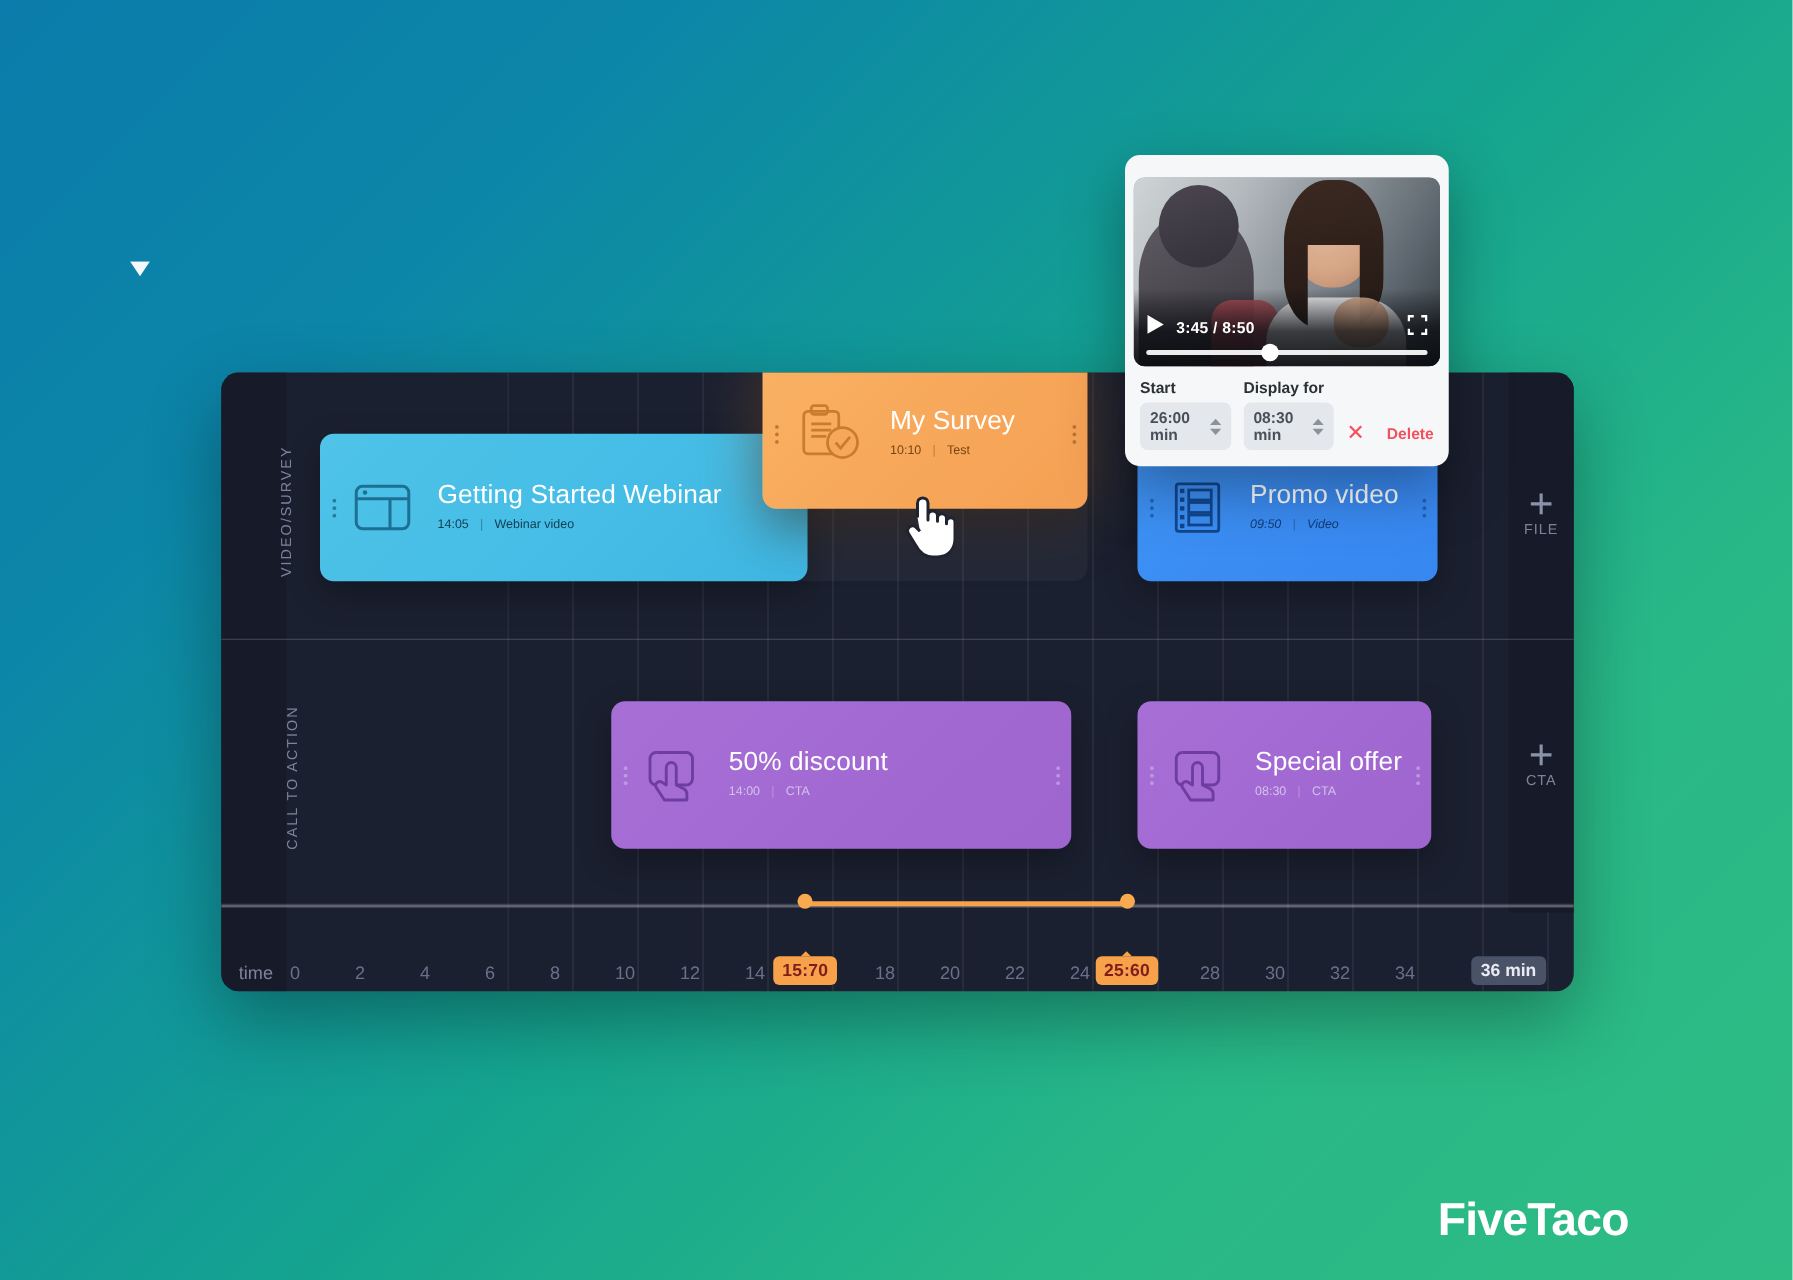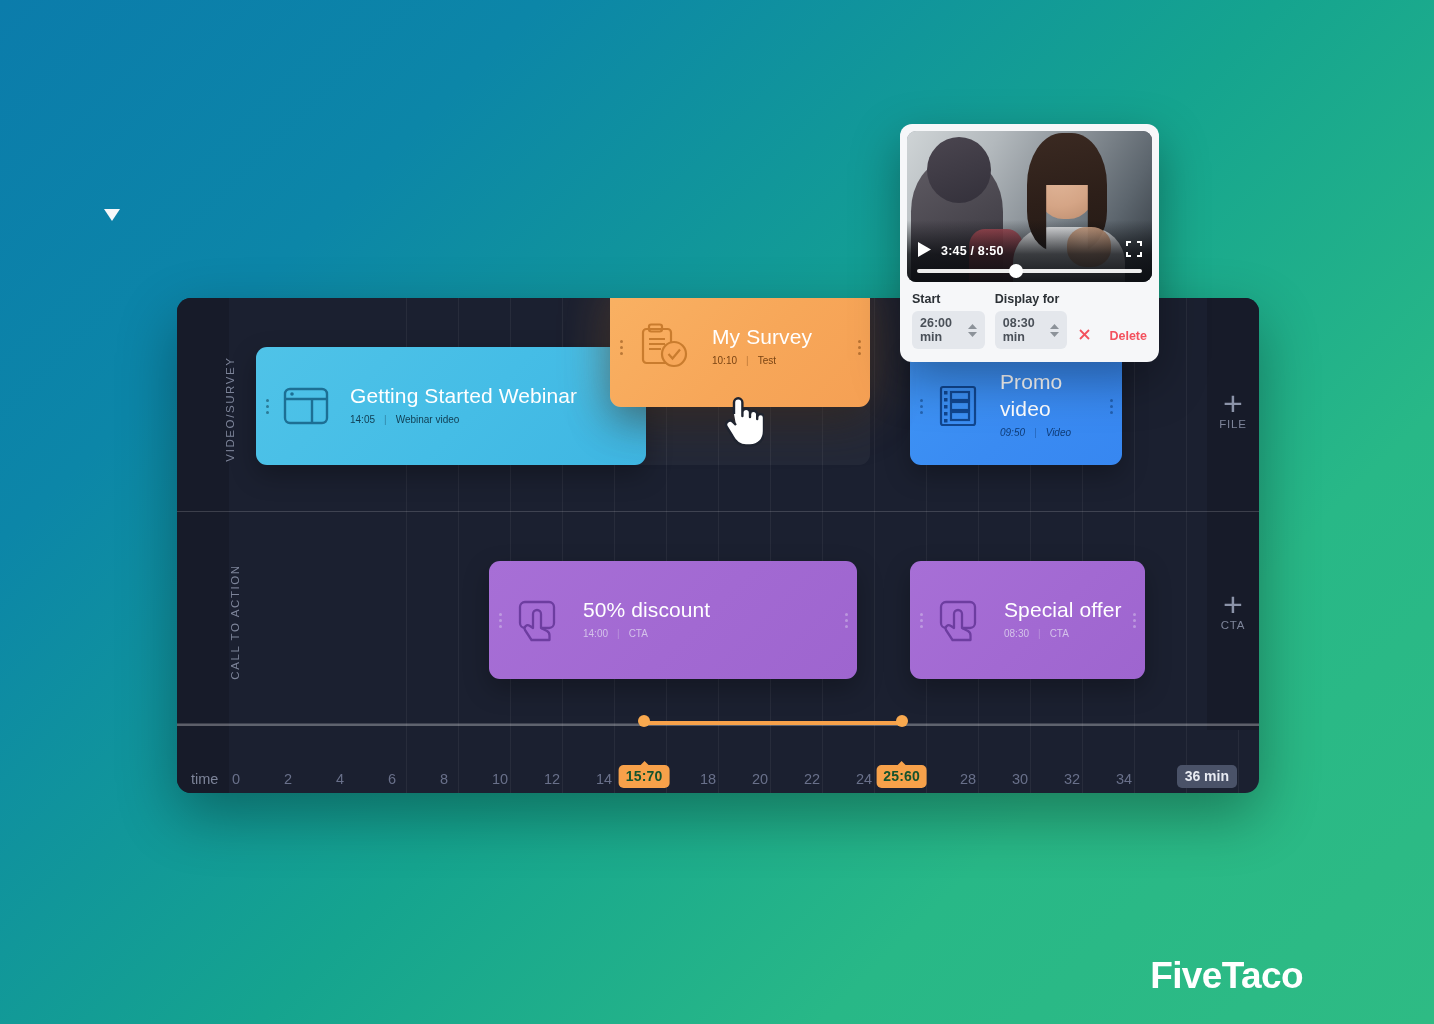--- a/index.html
+++ b/index.html
@@ -94,21 +94,21 @@
   #card-survey {
     left: 433px; top: -11px; width: 260px; height: 120px;
     background: linear-gradient(135deg, #f9b163 0%, #f7a759 55%, #f5a054 100%);
     box-shadow: 0 16px 42px rgba(0,0,0,.38), 0 0 52px rgba(248,167,88,.30);
     z-index: 6;
   }
   #card-survey .meta { color: #7a4413; }
   #card-survey .dots { color: #8a4d16; }
 
   #card-promo {
-    left: 733px; top: 49px; width: 212px; height: 118px;
+    left: 733px; top: 49px; width: 240px; height: 118px;
     background: linear-gradient(135deg, #3e94f5 0%, #3a8bf2 55%, #3787f1 100%);
     box-shadow: 0 10px 26px rgba(0,0,0,.28);
   }
   #card-promo .meta { color: #0f3c77; font-style: italic; }
   #card-promo .dots { color: #10407c; }
 
   #card-discount {
     left: 312px; top: 263px; width: 368px; height: 118px;
     background: linear-gradient(135deg, #a76fd6 0%, #a269d2 55%, #9e65cf 100%);
     box-shadow: 0 10px 26px rgba(0,0,0,.28);
@@ -143,21 +143,21 @@
     position: absolute; top: -6px; width: 12px; height: 12px; border-radius: 50%;
     background: #f9a94f; cursor: ew-resize;
   }
   #ticks { position: absolute; left: 0; right: 0; top: 48px; height: 22px; }
   .tick {
     position: absolute; font-size: 14.5px; color: #69708a;
   }
   #time-label { left: 14px; color: #7d8499; }
   .badge {
     position: absolute; top: -6px; transform: translateX(-50%);
-    background: #f7a14a; color: #14532d; font-size: 14px; font-weight: 700;
+    background: #f7a14a; color: #7f1d1d; font-size: 14px; font-weight: 700;
     padding: 3px 7px 4px; border-radius: 5px; letter-spacing: .2px; z-index: 4;
   }
   .badge::before {
     content: ""; position: absolute; top: -4px; left: 50%; margin-left: -4px;
     border-left: 4px solid transparent; border-right: 4px solid transparent;
     border-bottom: 4px solid #f7a14a;
   }
   #badge-end-cap {
     position: absolute; top: -6px; right: 22px;
     background: #4a5268; color: #e8ebf2; font-size: 14px; font-weight: 700;
@@ -168,21 +168,21 @@
   #cursor { position: absolute; left: 722px; top: 392px; z-index: 9; pointer-events: none; }
 
   
   #popup {
     position: absolute; left: 900px; top: 124px; width: 259px;
     background: #f6f7f9; border-radius: 12px;
     box-shadow: 0 18px 48px rgba(0,0,0,.34);
     overflow: hidden; z-index: 12;
   }
   #video-frame {
-    position: relative; height: 151px; margin: 7px 7px 0; border-radius: 9px; overflow: hidden;
+    position: relative; height: 151px; margin: 18px 7px 0; border-radius: 9px; overflow: hidden;
     background: linear-gradient(150deg,#9aa3ab 0%, #6f7b85 30%, #3f4850 65%, #242a30 100%);
   }
   .vb { position: absolute; }
   #vb-wall { left:0; top:0; width:100%; height:100%;
     background: linear-gradient(120deg,#cfd4d6 0%, #b3b9bd 28%, #8f969c 50%, #5d666e 78%, #323940 100%); }
   #vb-head { left:128px; top:14px; width:62px; height:74px; border-radius:50% 50% 46% 46%;
     background: radial-gradient(circle at 38% 34%, #e3b99c 0%, #d5a586 58%, #b98a6c 100%); }
   #vb-hair { left:120px; top:2px; width:80px; height:118px; border-radius: 44% 44% 34% 34%;
     background: linear-gradient(170deg,#3b2a22 0%, #2d1f19 55%, #241a15 100%); clip-path: polygon(0 0,100% 0,100% 100%,76% 100%,76% 44%,24% 44%,24% 100%,0 100%); }
   #vb-body { left:106px; top:96px; width:112px; height:60px; border-radius: 36px 36px 0 0;

